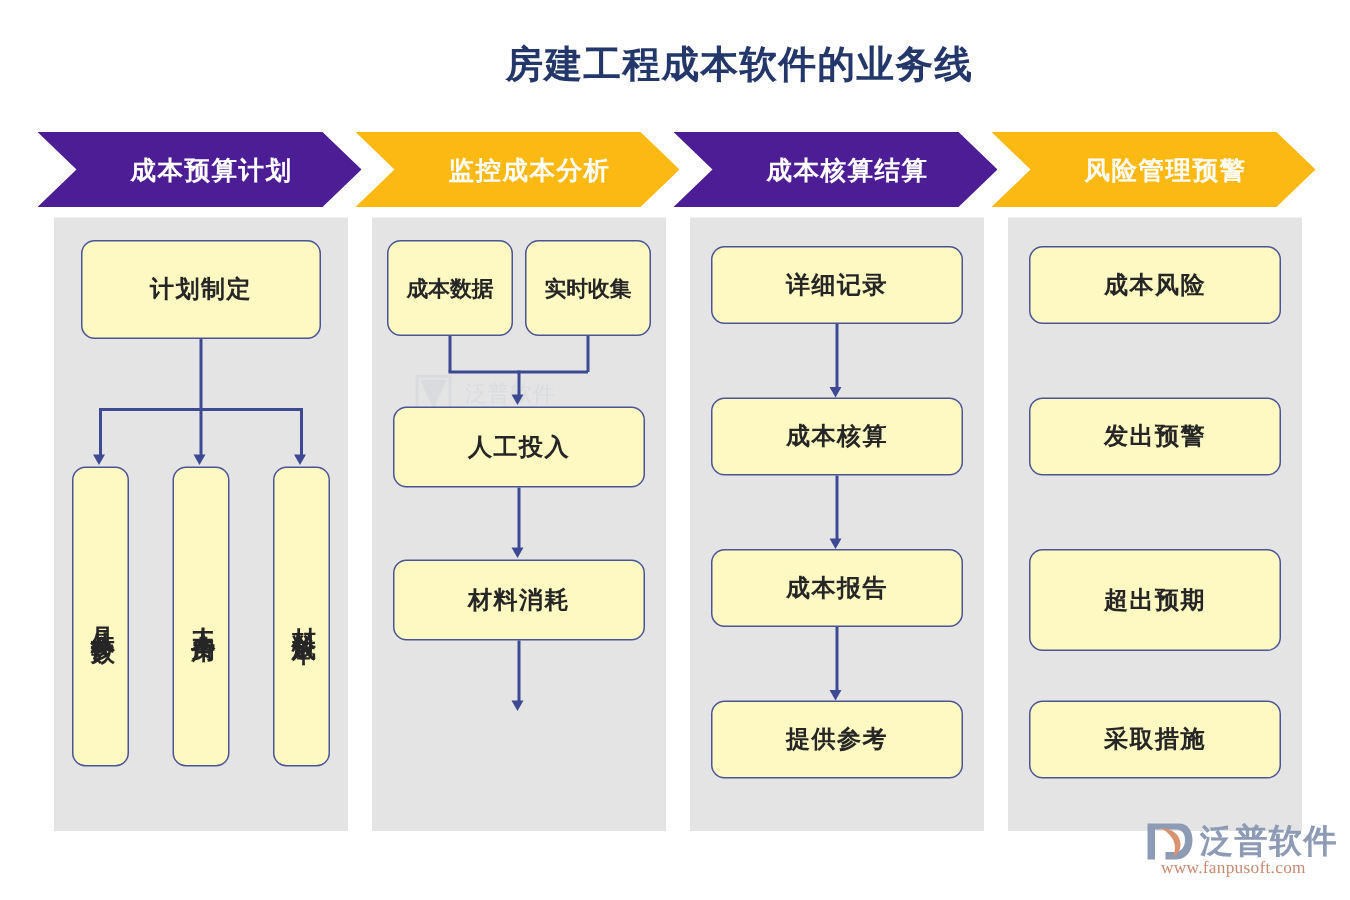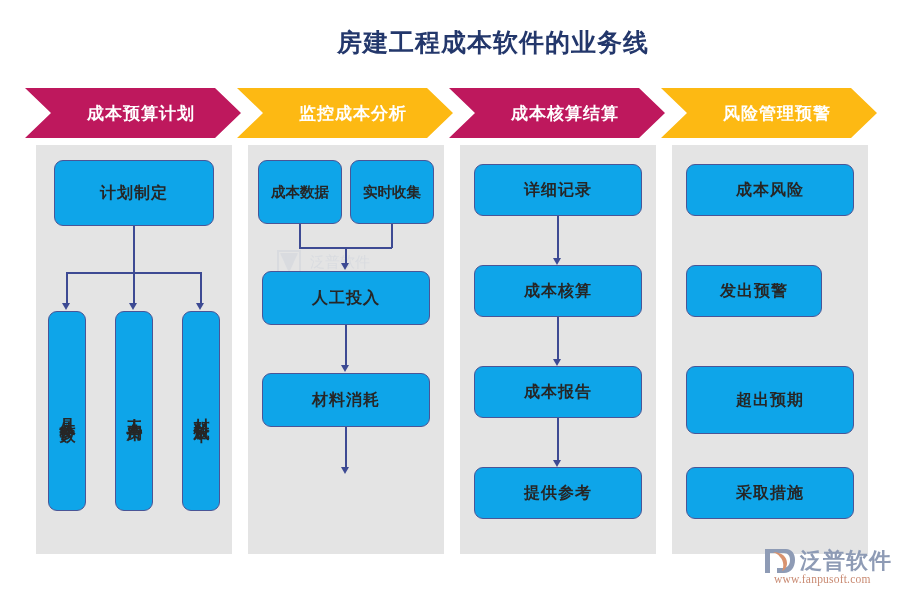--- a/index.html
+++ b/index.html
@@ -61,21 +61,21 @@
     box-sizing: border-box;
     padding-left: 16px;
   }
   .banner-label {
     color: #ffffff;
     font-size: 17px;
     font-weight: bold;
     letter-spacing: 1px;
     white-space: nowrap;
   }
-  .banner.navy { background: #be185d; }
+  .banner.navy { background: #4c1d95; }
   .banner.amber { background: #fdb913; }
 
   
   .panel {
     position: relative;
     margin-top: 7px;
     width: 196px;
     height: 409px;
     background: #e4e4e4;
     box-sizing: border-box;
@@ -86,21 +86,21 @@
     top: 100px;
     left: 22px;
     width: 150px;
     opacity: 0.25;
     pointer-events: none;
   }
 
   
   .node {
     position: absolute;
-    background: #0ea5e9;
+    background: #fef9c3;
     border: 1.3px solid #4a5596;
     border-radius: 9px;
     box-sizing: border-box;
     display: flex;
     align-items: center;
     justify-content: center;
     color: #262626;
     font-size: 16px;
     font-weight: bold;
     letter-spacing: 1px;
@@ -280,21 +280,21 @@
 
   <div class="column col-3">
     <div class="banner amber">
       <span class="banner-label">风险管理预警</span>
     </div>
     <div class="panel">
 
       <div class="node" style="left:14px; top:19px; width:168px; height:52px;">
         <span>成本风险</span>
       </div>
-      <div class="node" style="left:14px; top:120px; width:136px; height:52px;">
+      <div class="node" style="left:14px; top:120px; width:168px; height:52px;">
         <span>发出预警</span>
       </div>
       <div class="node" style="left:14px; top:221px; width:168px; height:68px;">
         <span>超出预期</span>
       </div>
       <div class="node" style="left:14px; top:322px; width:168px; height:52px;">
         <span>采取措施</span>
       </div>
 
     </div>

